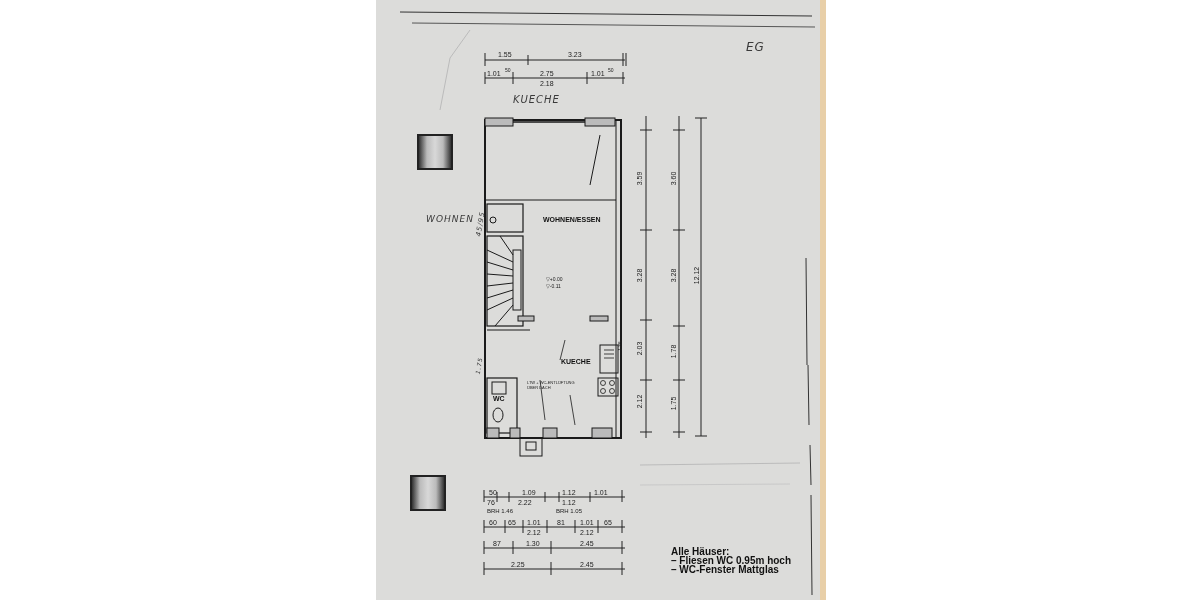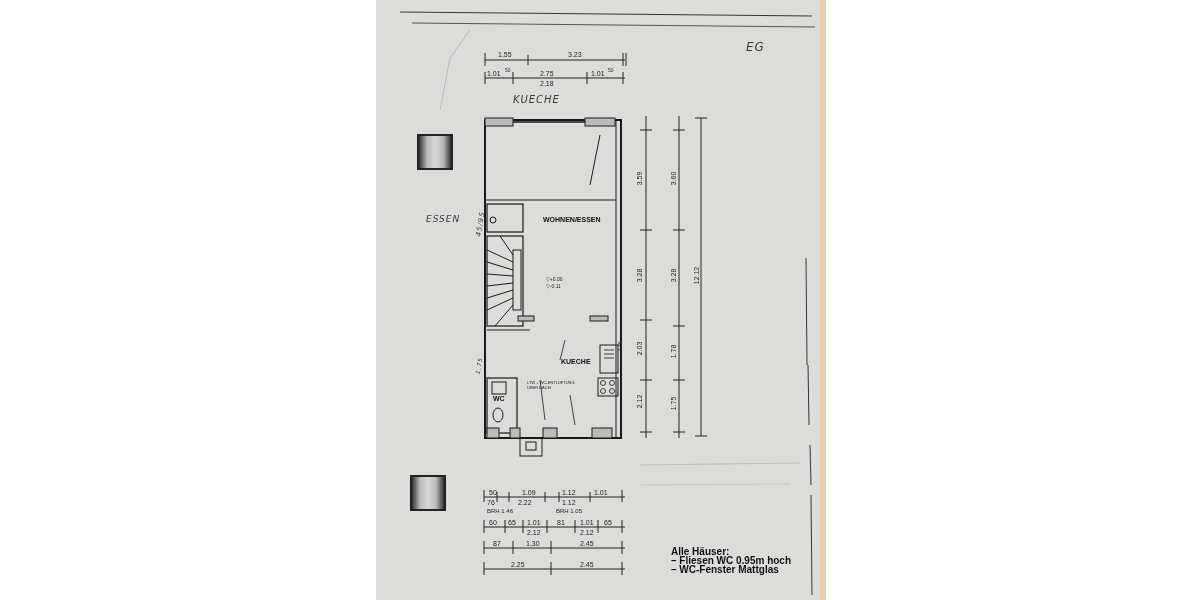--- a/index.html
+++ b/index.html
@@ -152,21 +152,21 @@
 <div class="abs dim" style="left:498px;top:51px;">1.55</div>
 <div class="abs dim" style="left:568px;top:51px;">3.23</div>
 <div class="abs dim" style="left:487px;top:70px;">1.01</div>
 <div class="abs dim" style="left:505px;top:67px;font-size:5px;">50</div>
 <div class="abs dim" style="left:540px;top:70px;">2.75</div>
 <div class="abs dim" style="left:540px;top:80px;">2.18</div>
 <div class="abs dim" style="left:591px;top:70px;">1.01</div>
 <div class="abs dim" style="left:608px;top:67px;font-size:5px;">50</div>
 
 <div class="abs hand" style="left:513px;top:94px;font-size:10px;">KUECHE</div>
-<div class="abs hand" style="left:426px;top:214px;font-size:9px;">ESSEN</div>
+<div class="abs hand" style="left:426px;top:214px;font-size:9px;">WOHNEN</div>
 <div class="abs hand" style="left:468px;top:220px;font-size:7px;transform:rotate(-80deg);">45/95</div>
 <div class="abs hand" style="left:470px;top:362px;font-size:6px;transform:rotate(-80deg);">1.75</div>
 
 <div class="abs room" style="left:543px;top:216px;">WOHNEN/ESSEN</div>
 <div class="abs room" style="left:561px;top:358px;">KUECHE</div>
 <div class="abs room" style="left:493px;top:395px;">WC</div>
 
 <div class="abs tiny" style="left:546px;top:277px;font-size:5px;">▽+0.00</div>
 <div class="abs tiny" style="left:546px;top:284px;font-size:5px;">▽-0.11</div>
 <div class="abs tiny" style="left:527px;top:380px;width:50px;white-space:normal;">LTW + WC-ENTLÜFTUNG ÜBER DACH</div>

